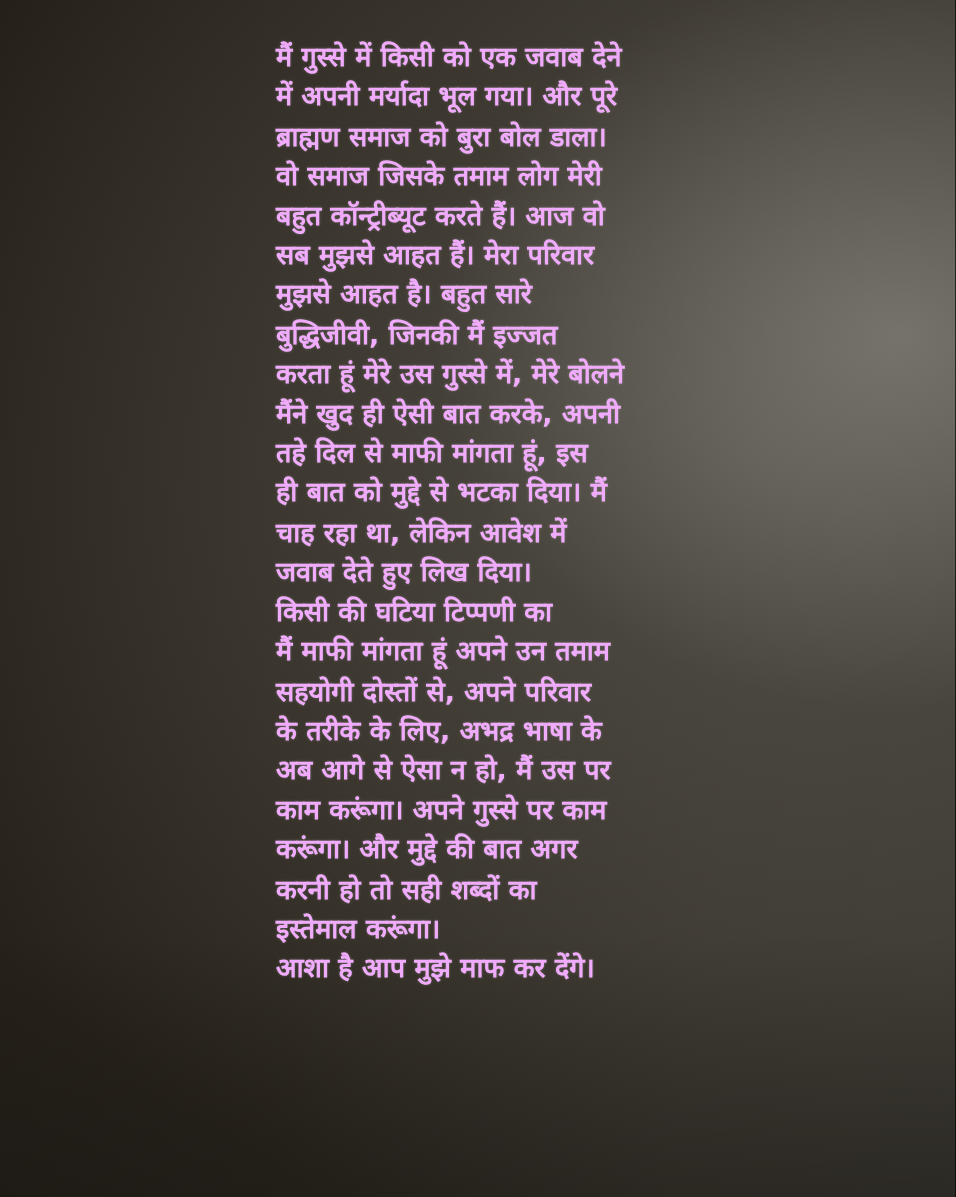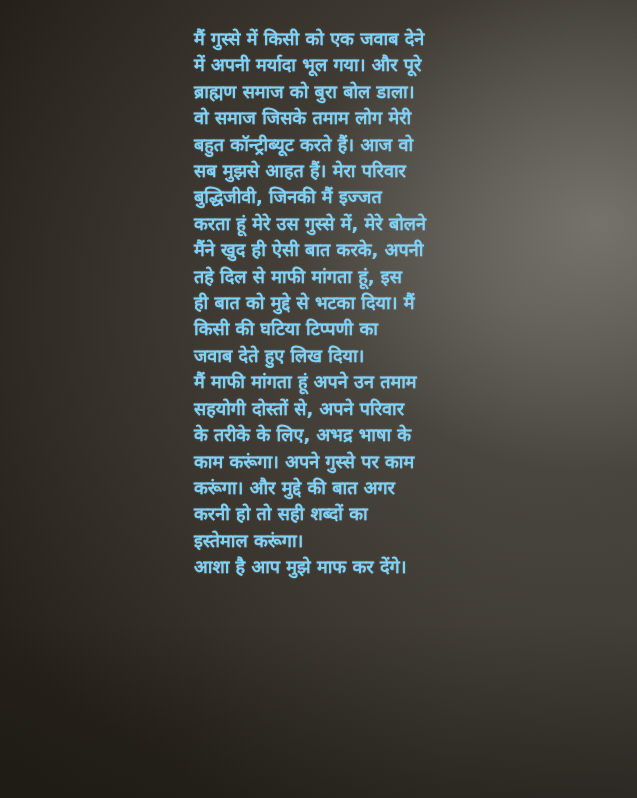--- a/index.html
+++ b/index.html
@@ -19,23 +19,23 @@
     position: absolute;
     inset: 0;
     background:
       linear-gradient(to top, rgba(12,11,9,0.32), rgba(0,0,0,0) 22%),
       radial-gradient(ellipse 310px 250px at 94% 28%, rgba(158,156,148,0.50), rgba(158,156,148,0) 100%),
       radial-gradient(ellipse 760px 640px at 80% 38%, rgba(84,81,74,0.9) 0%, rgba(84,81,74,0) 85%),
       linear-gradient(100deg, #231e17 0%, #2b261e 40%, #37332b 75%, #39362f 100%);
   }
   .text-block {
     position: absolute;
-    left: 194px;
+    left: 184px;
     top: 26px;
-    color: #7dd3fc;
+    color: #f0abfc;
     font-size: 18px;
     font-weight: bold;
     line-height: 26.4px;
     text-shadow: 0 0 2px rgba(217,215,209,0.30);
   }
   .text-block .line {
     white-space: nowrap;
   }
 </style>
 </head>
@@ -43,29 +43,32 @@
 
 <div class="screenshot">
   <div class="photo-bg"></div>
   <div class="text-block">
       <div class="line">मैं गुस्से में किसी को एक जवाब देने</div>
       <div class="line">में अपनी मर्यादा भूल गया। और पूरे</div>
       <div class="line">ब्राह्मण समाज को बुरा बोल डाला।</div>
       <div class="line">वो समाज जिसके तमाम लोग मेरी</div>
       <div class="line">बहुत कॉन्ट्रीब्यूट करते हैं। आज वो</div>
       <div class="line">सब मुझसे आहत हैं। मेरा परिवार</div>
+      <div class="line">मुझसे आहत है। बहुत सारे</div>
       <div class="line">बुद्धिजीवी, जिनकी मैं इज्जत</div>
       <div class="line">करता हूं मेरे उस गुस्से में, मेरे बोलने</div>
       <div class="line">मैंने खुद ही ऐसी बात करके, अपनी</div>
       <div class="line">तहे दिल से माफी मांगता हूं, इस</div>
       <div class="line">ही बात को मुद्दे से भटका दिया। मैं</div>
+      <div class="line">चाह रहा था, लेकिन आवेश में</div>
+      <div class="line">जवाब देते हुए लिख दिया।</div>
       <div class="line">किसी की घटिया टिप्पणी का</div>
-      <div class="line">जवाब देते हुए लिख दिया।</div>
       <div class="line">मैं माफी मांगता हूं अपने उन तमाम</div>
       <div class="line">सहयोगी दोस्तों से, अपने परिवार</div>
       <div class="line">के तरीके के लिए, अभद्र भाषा के</div>
+      <div class="line">अब आगे से ऐसा न हो, मैं उस पर</div>
       <div class="line">काम करूंगा। अपने गुस्से पर काम</div>
       <div class="line">करूंगा। और मुद्दे की बात अगर</div>
       <div class="line">करनी हो तो सही शब्दों का</div>
       <div class="line">इस्तेमाल करूंगा।</div>
       <div class="line">आशा है आप मुझे माफ कर देंगे।</div>
     </div>
 </div>
 
 </body></html>

